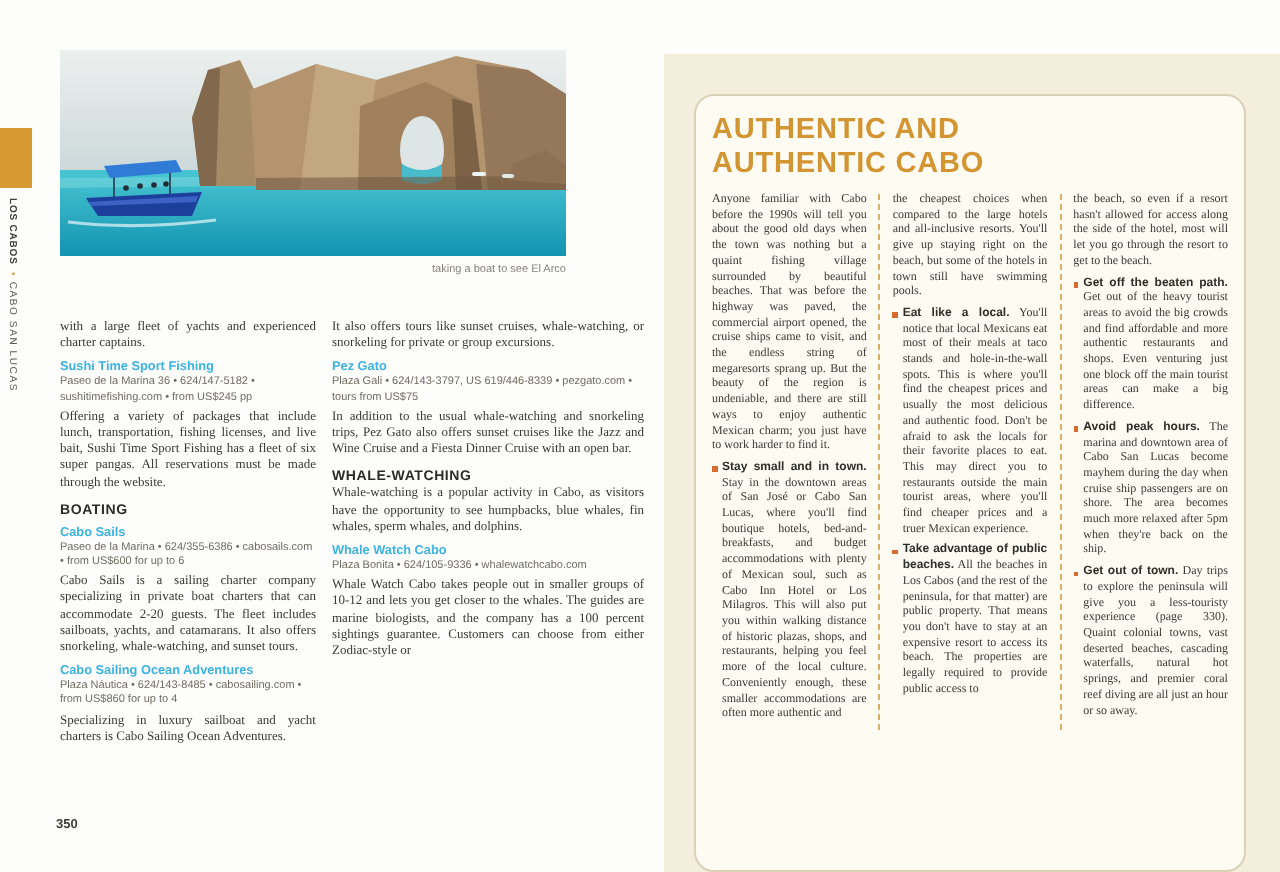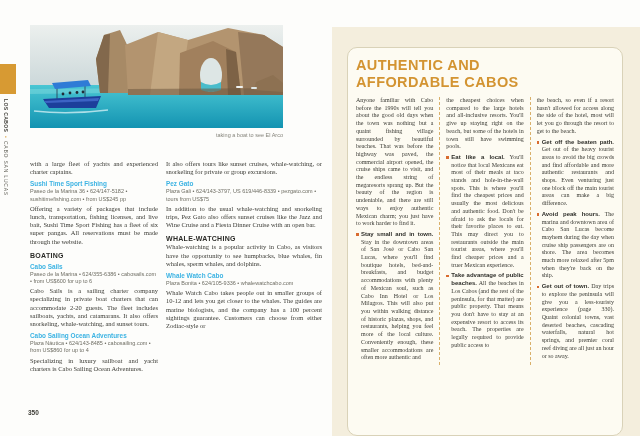--- a/index.html
+++ b/index.html
@@ -145,21 +145,21 @@
     </div>
 
     <div class="pagenum pn-left">350</div>
   </div>
 
   <div class="gutter"></div>
 
   <div class="page-right">
 
     <div class="artbox">
-      <h1 class="arttitle"><span>AUTHENTIC AND</span><br><span>AFFORDABLE CABOS</span></h1>
+      <h1 class="arttitle"><span>AUTHENTIC AND</span><br><span>AUTHENTIC CABO</span></h1>
 
       <div class="rcols">
         <div class="rcol">
           <p>Anyone familiar with Cabo before the 1990s will tell you about the good old days when the town was nothing but a quaint fishing village surrounded by beautiful beaches. That was before the highway was paved, the commercial airport opened, the cruise ships came to visit, and the endless string of megaresorts sprang up. But the beauty of the region is undeniable, and there are still ways to enjoy authentic Mexican charm; you just have to work harder to find it.</p>
           <p class="bullet"><span class="bmark"></span><span class="blead">Stay small and in town.</span> <span>Stay in the downtown areas of San José or Cabo San Lucas, where you'll find boutique hotels, bed-and-breakfasts, and budget accommodations with plenty of Mexican soul, such as Cabo Inn Hotel or Los Milagros. This will also put you within walking distance of historic plazas, shops, and restaurants, helping you feel more of the local culture. Conveniently enough, these smaller accommodations are often more authentic and</span></p>
         </div>
         <div class="rcol">
           <p>the cheapest choices when compared to the large hotels and all-inclusive resorts. You'll give up staying right on the beach, but some of the hotels in town still have swimming pools.</p>
           <p class="bullet"><span class="bmark"></span><span class="blead">Eat like a local.</span> <span>You'll notice that local Mexicans eat most of their meals at taco stands and hole-in-the-wall spots. This is where you'll find the cheapest prices and usually the most delicious and authentic food. Don't be afraid to ask the locals for their favorite places to eat. This may direct you to restaurants outside the main tourist areas, where you'll find cheaper prices and a truer Mexican experience.</span></p>
           <p class="bullet"><span class="bmark"></span><span class="blead">Take advantage of public beaches.</span> <span>All the beaches in Los Cabos (and the rest of the peninsula, for that matter) are public property. That means you don't have to stay at an expensive resort to access its beach. The properties are legally required to provide public access to</span></p>

